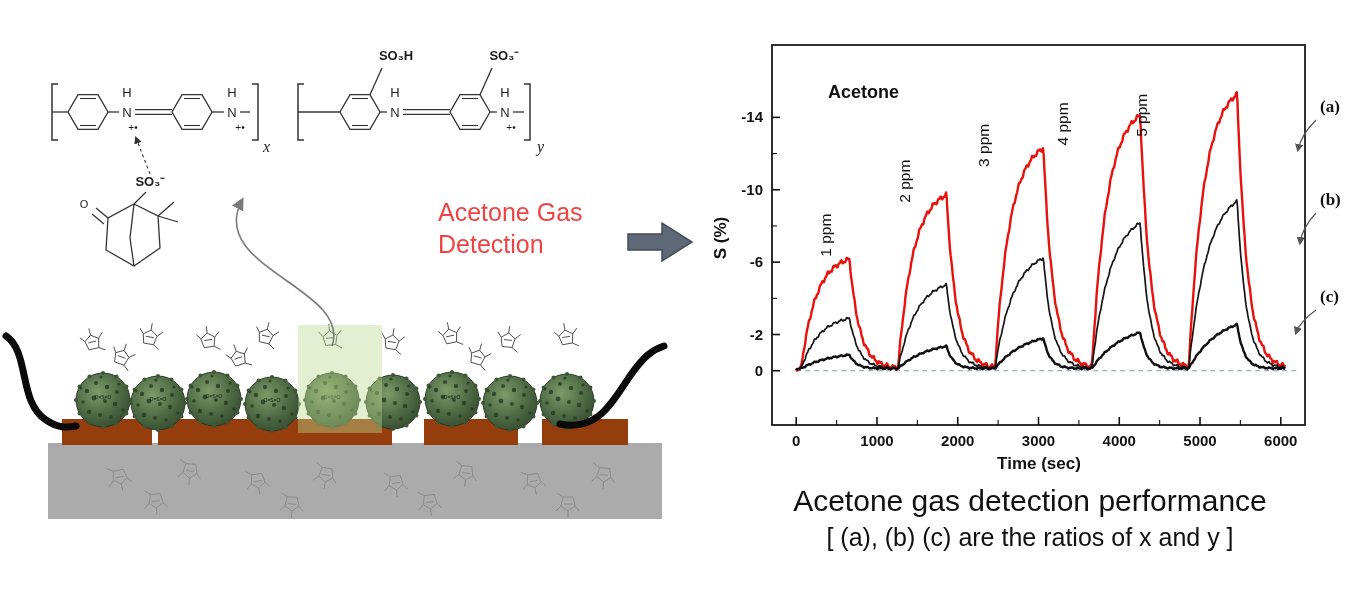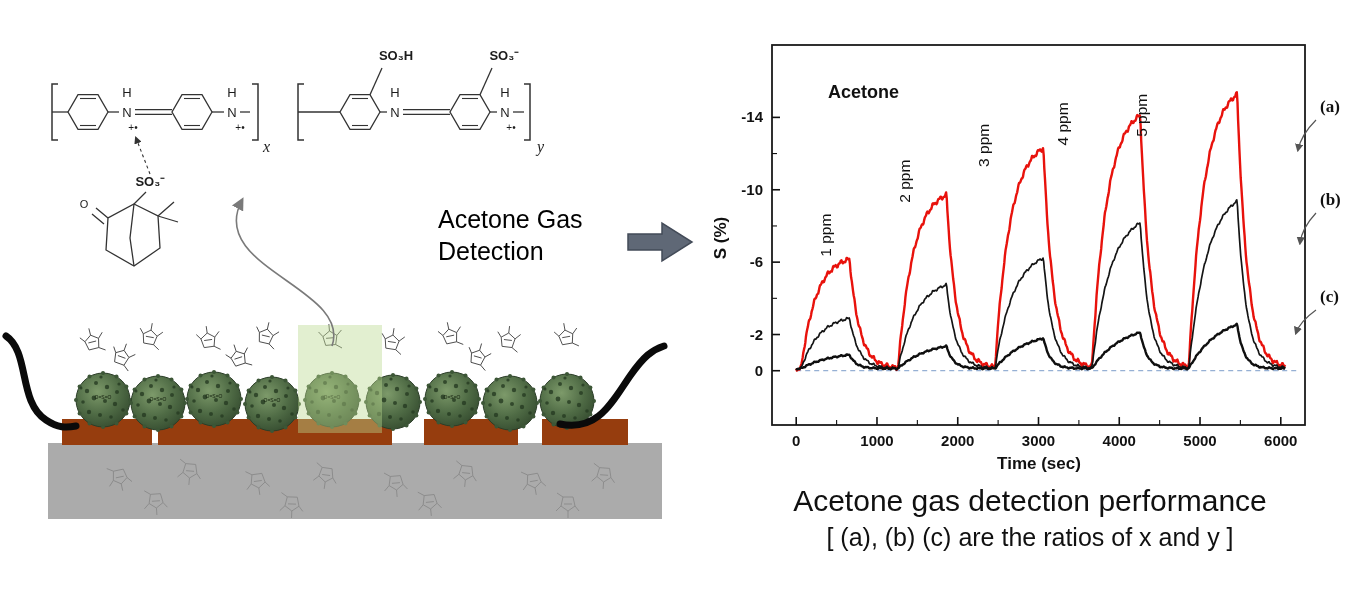--- a/index.html
+++ b/index.html
@@ -2,22 +2,22 @@
 <html><head>
 <meta charset="utf-8">
 <style>
   body{margin:0}
   .canvas{position:relative;width:1353px;height:594px;background:#fff;overflow:hidden;
           font-family:"Liberation Sans",sans-serif}
   svg{position:absolute;top:0;overflow:visible}
   #left-svg{left:0}
   #chart-svg{left:700px}
 
-  .process-label{position:absolute;left:438px;top:204px;width:190px;font-size:25px;
-                 color:#000000;line-height:1.26}
+  .process-label{position:absolute;left:438px;top:197px;width:190px;font-size:25px;
+                 color:#ef4444;line-height:1.26}
   .caption{position:absolute;left:710px;top:484px;width:640px;text-align:center;
            font-family:Liberation Sans, sans-serif;color:#101010}
   .caption .l1{font-size:30px}
   .caption .l2{font-size:25px;margin-top:5px}
 
   
   .atom{font:400 13px "Liberation Sans",sans-serif;fill:#1c1c1c}
   .charge{font:400 10px "Liberation Sans",sans-serif;fill:#1c1c1c}
   .so3{font:700 13px "Liberation Sans",sans-serif;fill:#1c1c1c}
   .subscr{font:italic 400 16px "Liberation Serif",serif;fill:#1c1c1c}

